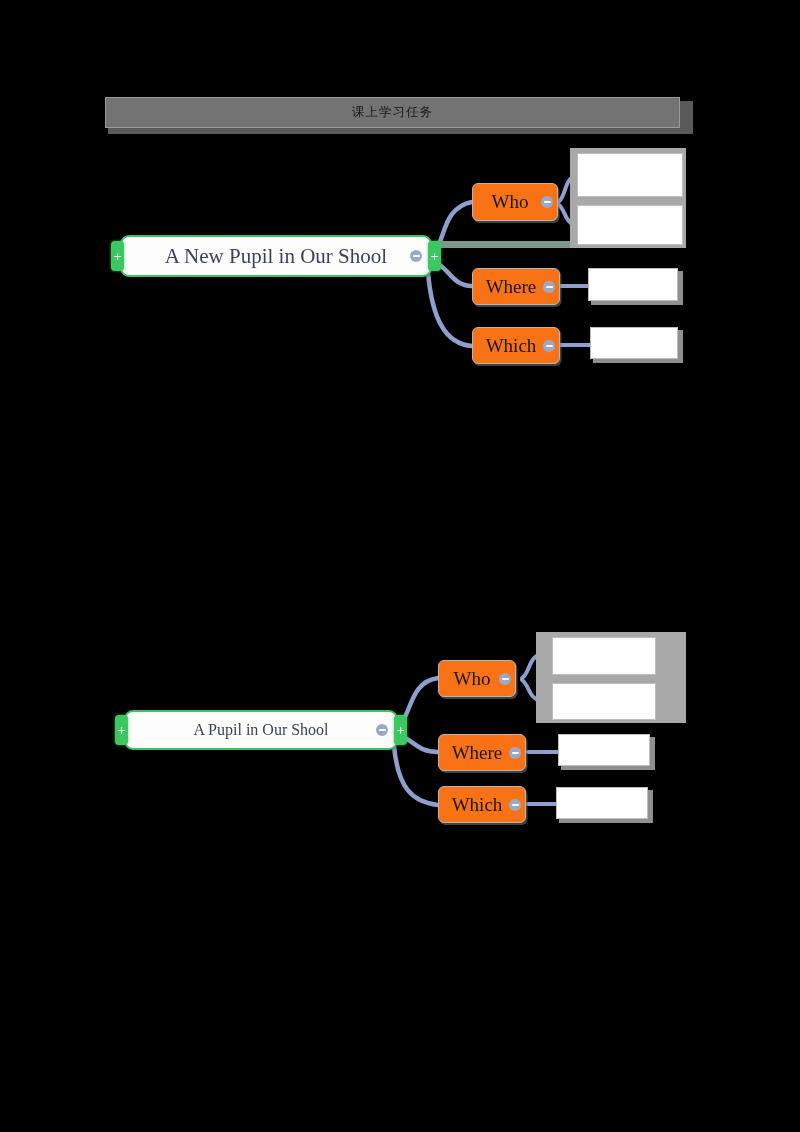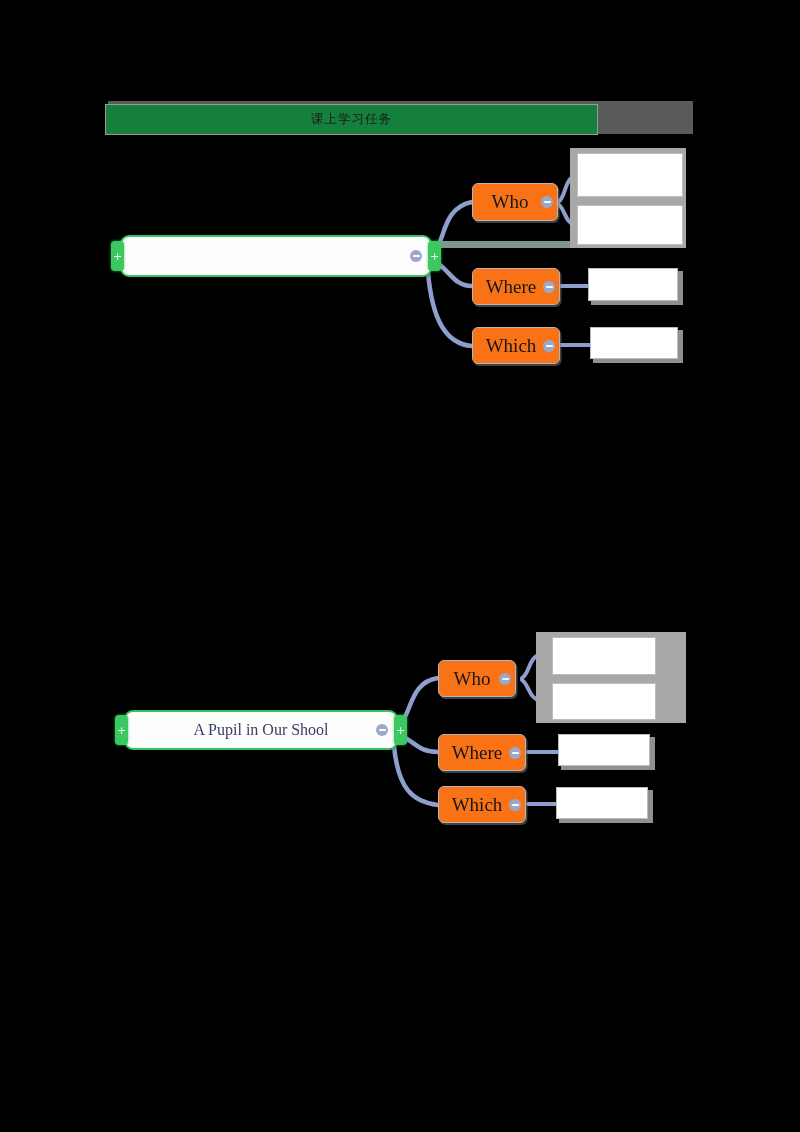--- a/index.html
+++ b/index.html
@@ -27,24 +27,24 @@
     position: absolute;
     left: 3px;
     top: 4px;
     width: 585px;
     height: 33px;
     background: #5a5a5a;
   }
   .banner {
     position: absolute;
     left: 0;
-    top: 7px;
-    width: 493px;
+    top: 0;
+    width: 575px;
     height: 31px;
-    background: #15803d;
+    background: #737373;
     border: 1px solid #9a9a9a;
     box-sizing: border-box;
     display: flex;
     align-items: center;
     justify-content: center;
   }
   .banner-title {
     font-family: "DejaVu Sans", sans-serif;
     font-size: 12.5px;
     color: #1a1a1a;
@@ -195,20 +195,21 @@
     <path d="M 558 204 C 566 210, 564 222, 576 226" stroke="#96a8d8" stroke-width="4" fill="none" stroke-linecap="round" opacity="0.95"></path>
 
     <path d="M 560 286 L 588 286" stroke="#96a8d8" stroke-width="4" fill="none" stroke-linecap="round" opacity="0.95"></path>
 
     <path d="M 560 345 L 590 345" stroke="#96a8d8" stroke-width="4" fill="none" stroke-linecap="round" opacity="0.95"></path>
   </svg>
 
   <div class="sage-bar" style="left:431px; top:241px; width:145px; height:7px;"></div>
 
   <div class="root-node" style="left:120px; top:235px; width:312px; height:42px;">
+    <span class="root-label">A New Pupil in Our Shool</span>
     <span class="minus-btn" style="right:8px; top:50%; transform:translateY(-50%);"></span>
     <span class="tab left">
       <span>+</span>
     </span>
     <span class="tab right">
       <span>+</span>
     </span>
   </div>
 
   <div class="branch-node" style="left:472px; top:183px; width:86px; height:38px;">

